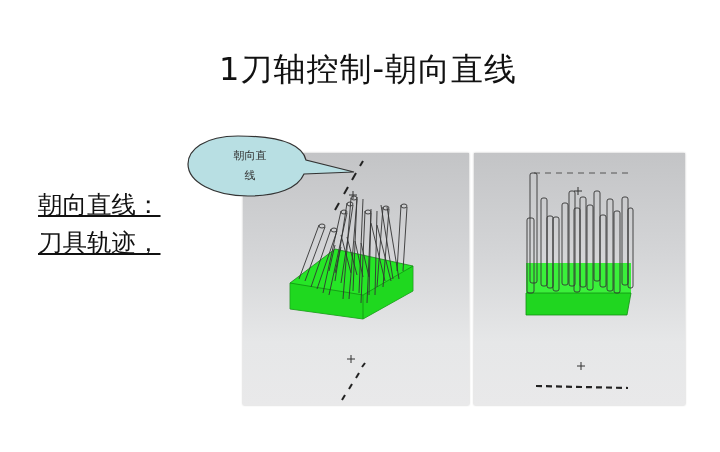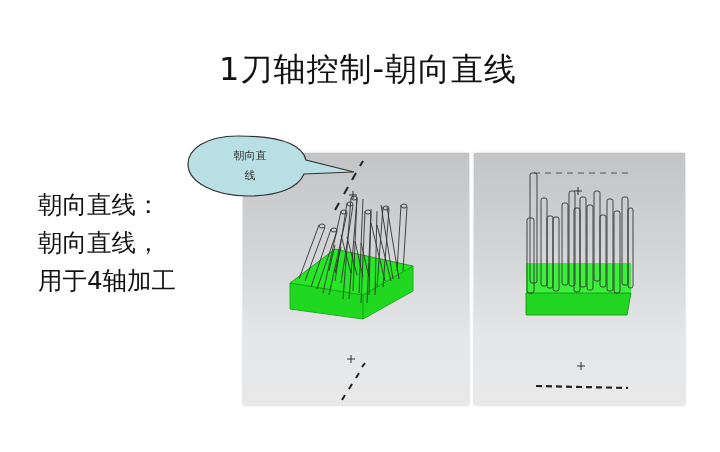--- a/index.html
+++ b/index.html
@@ -1,35 +1,34 @@
 <!DOCTYPE html>
 <html><head>
 <meta charset="utf-8">
 <style>
   html,body{margin:0;padding:0;}
   body{width:720px;height:452px;background:#ffffff;position:relative;overflow:hidden;font-family:"DejaVu Sans","Liberation Sans",sans-serif;}
   .title{position:absolute;left:8px;top:48px;width:720px;text-align:center;font-size:32px;color:#111;letter-spacing:1px;}
   .body-text{position:absolute;left:38px;top:186px;font-size:24.5px;line-height:38px;color:#111;}
-  .body-text div{white-space:nowrap;}
+  .body-text div{white-space:nowrap;text-decoration:underline;}
   .panel{position:absolute;top:153px;height:252px;background:linear-gradient(#c3c4c6 0%,#d4d5d7 40%,#e6e7e8 75%,#e9e9ea 100%);box-shadow:0 0 2px #bbb;}
   .panel-left{left:243px;width:226px;}
   .panel-right{left:474px;width:211px;}
   .panel svg{position:absolute;left:0;top:0;}
   .callout{position:absolute;left:186px;top:134px;width:200px;height:66px;}
   .callout-text{position:absolute;left:207px;top:146px;width:86px;text-align:center;font-size:11px;line-height:20px;color:#333;}
 </style>
 </head>
 <body>
 
 <div class="title">1刀轴控制-朝向直线</div>
 
 <div class="body-text">
   <div>朝向直线：</div>
-  <div>朝向直线，</div>
-  <div>用于4轴加工</div>
+  <div>刀具轨迹，</div>
 </div>
 
 <div class="panel panel-left">
   <svg width="226" height="252" viewBox="0 0 226 252">
 
     <g stroke="#222" stroke-width="2">
       <line x1="120" y1="8" x2="117" y2="13"></line>
       <line x1="113" y1="20" x2="109" y2="27"></line>
       <line x1="105" y1="34" x2="101" y2="41"></line>
       <line x1="96" y1="50" x2="92" y2="57"></line>

